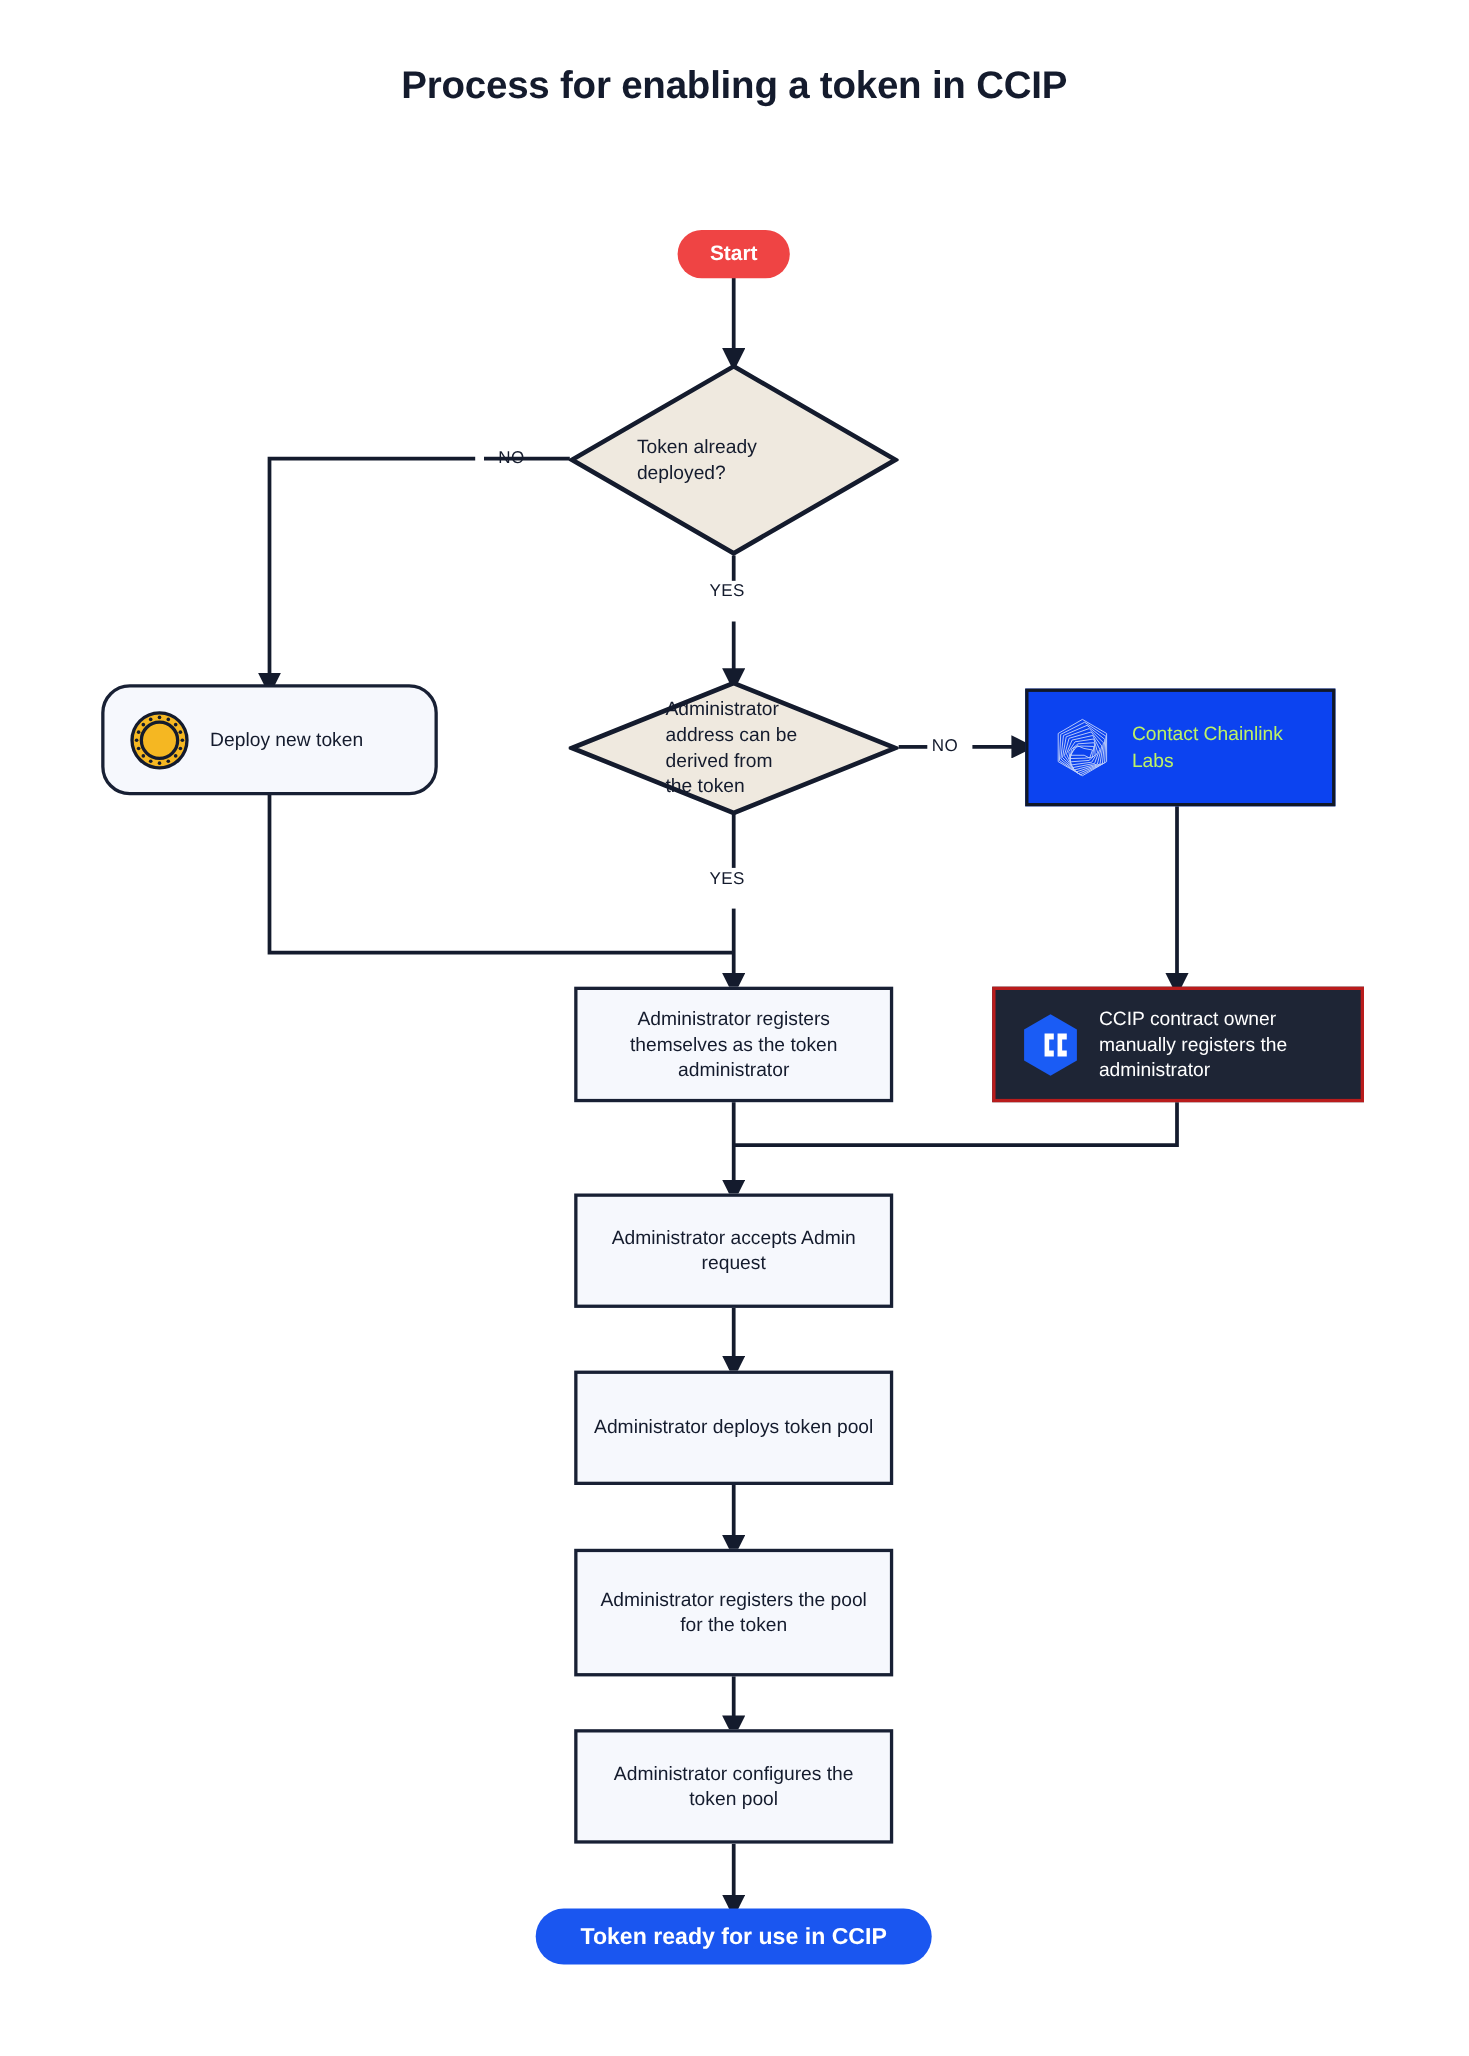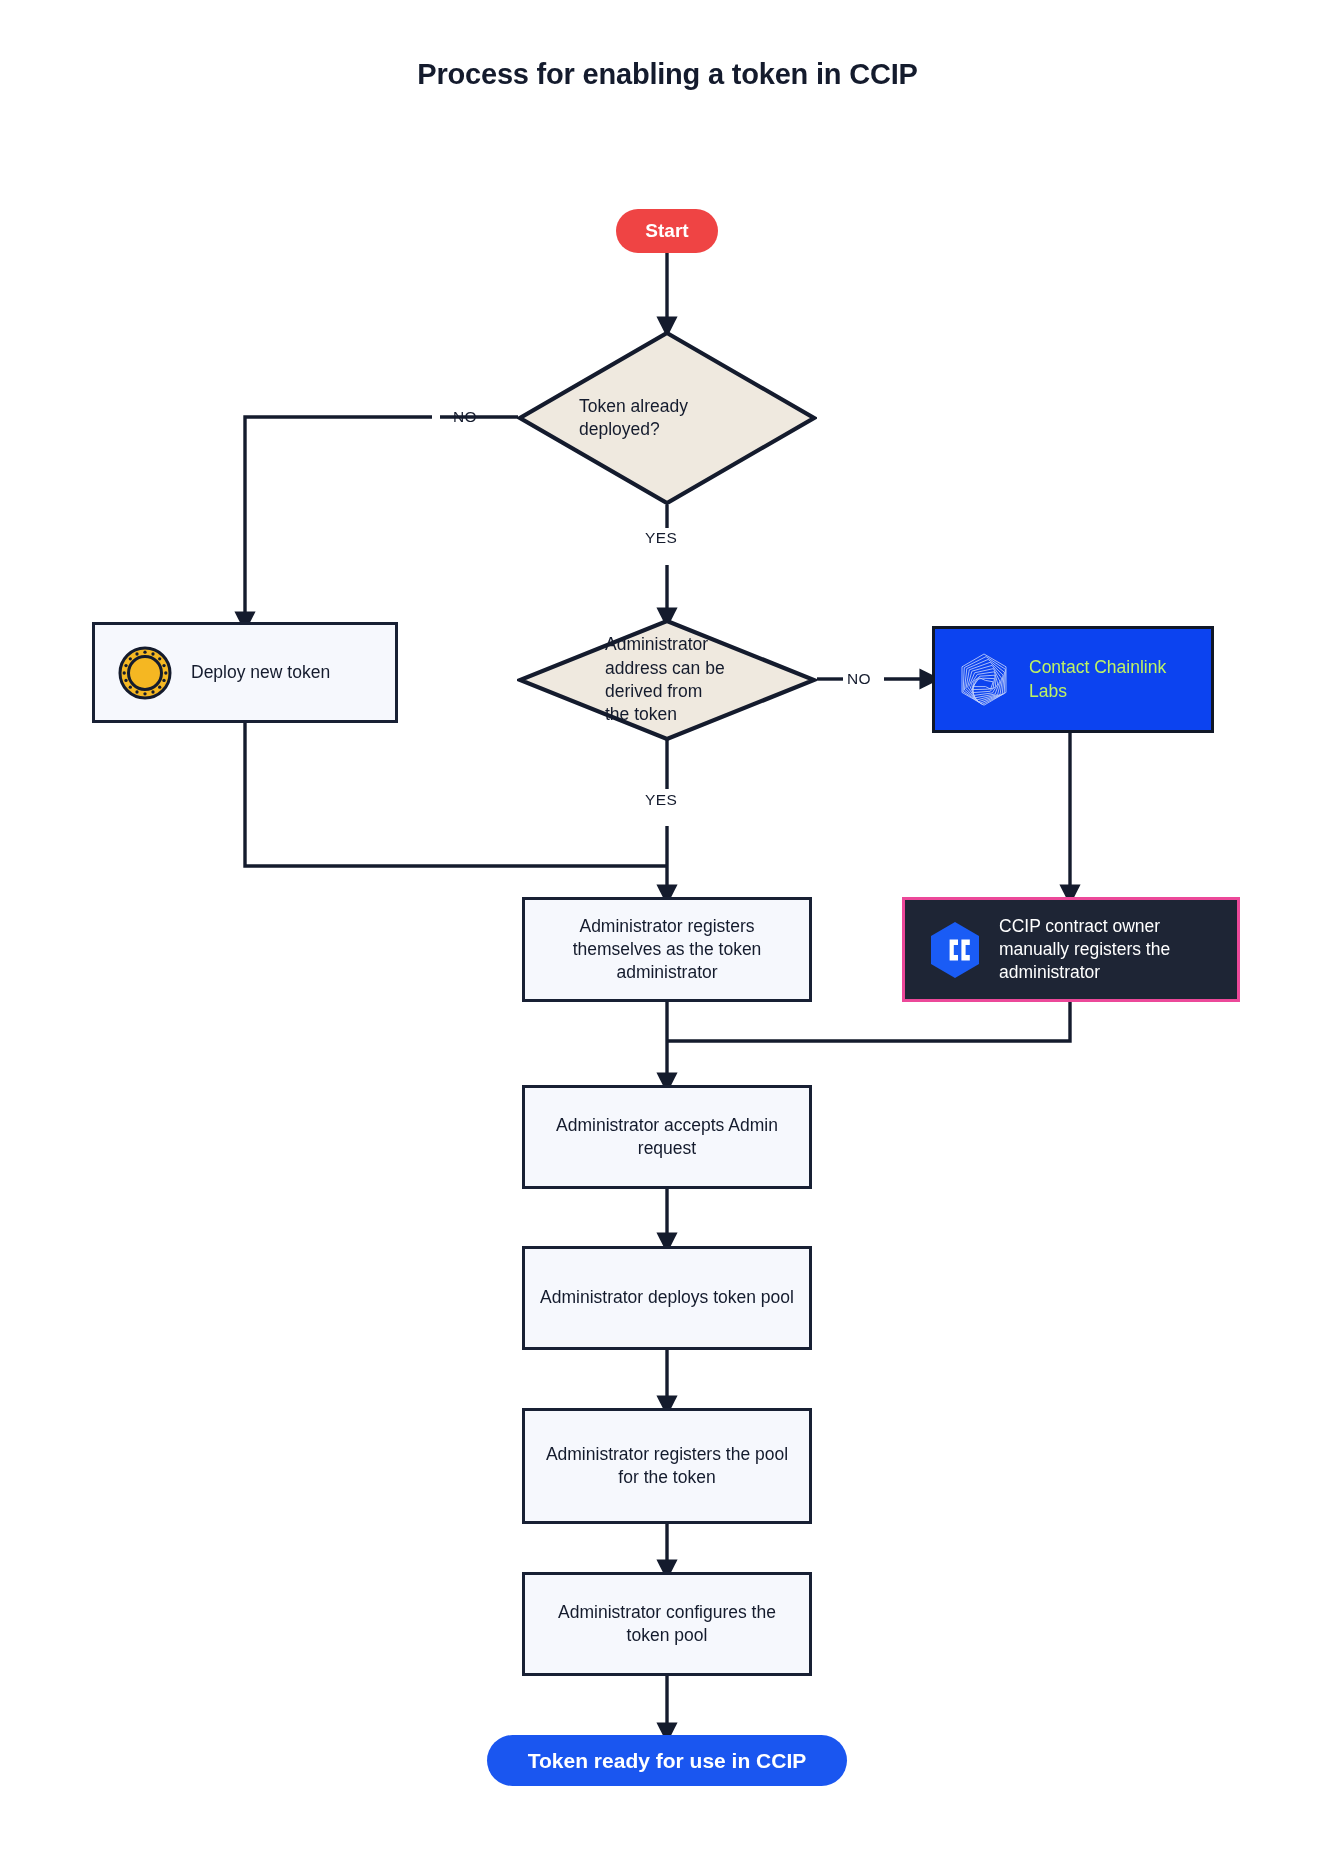--- a/index.html
+++ b/index.html
@@ -37,21 +37,21 @@
     text-align: center;
   }
 
   
   .chart-title {
     position: absolute;
     left: 0;
     top: 58px;
     width: 1335px;
     text-align: center;
-    font-size: 29px;
+    font-size: 35px;
     font-weight: bold;
     color: #141b2d;
     letter-spacing: -0.2px;
   }
 
   
   .pill {
     border-radius: 999px;
     font-weight: bold;
     color: #ffffff;
@@ -69,21 +69,21 @@
     line-height: 1.33;
     padding: 6px 10px;
   }
   .box-blue {
     background: #0c43f0;
     border: 3px solid #111827;
     color: #bef264;
   }
   .box-dark {
     background: #1e2535;
-    border: 3px solid #ec4899;
+    border: 3px solid #b91c1c;
     color: #ffffff;
   }
   .box-iconrow {
     display: flex;
     flex-direction: row;
     align-items: center;
     justify-content: flex-start;
     gap: 18px;
     padding-left: 22px;
   }
@@ -171,21 +171,21 @@
     <span>Start</span>
   </div>
 
   <div class="diamond-wrap" style="left:517px; top:330px; width:300px; height:176px;">
     <svg width="300" height="176" viewBox="0 0 300 176" xmlns="http://www.w3.org/2000/svg">
       <polygon points="150,3 297,88 150,173 3,88" fill="#efe9df" stroke="#141b2d" stroke-width="4.2" stroke-linejoin="miter"></polygon>
     </svg>
     <div class="diamond-text">Token already deployed?</div>
   </div>
 
-  <div class="node box box-iconrow" style="left:92px; top:622px; width:306px; height:101px;">
+  <div class="node box box-iconrow" style="left:92px; top:622px; width:306px; height:101px;border-radius:26px;">
     <svg class="icon" width="56" height="56" viewBox="0 0 56 56" xmlns="http://www.w3.org/2000/svg">
       <circle cx="28" cy="28" r="25" fill="#f5b722" stroke="#141b2d" stroke-width="3"></circle>
       <circle cx="28" cy="28" r="16.5" fill="#f5b722" stroke="#141b2d" stroke-width="3"></circle>
       <g fill="#141b2d">
         <circle cx="28" cy="7.2" r="1.65"></circle>
         <circle cx="36" cy="9.0" r="1.65"></circle>
         <circle cx="42.7" cy="13.8" r="1.65"></circle>
         <circle cx="47.0" cy="20.6" r="1.65"></circle>
         <circle cx="48.8" cy="28.0" r="1.65"></circle>
         <circle cx="47.0" cy="35.4" r="1.65"></circle>

